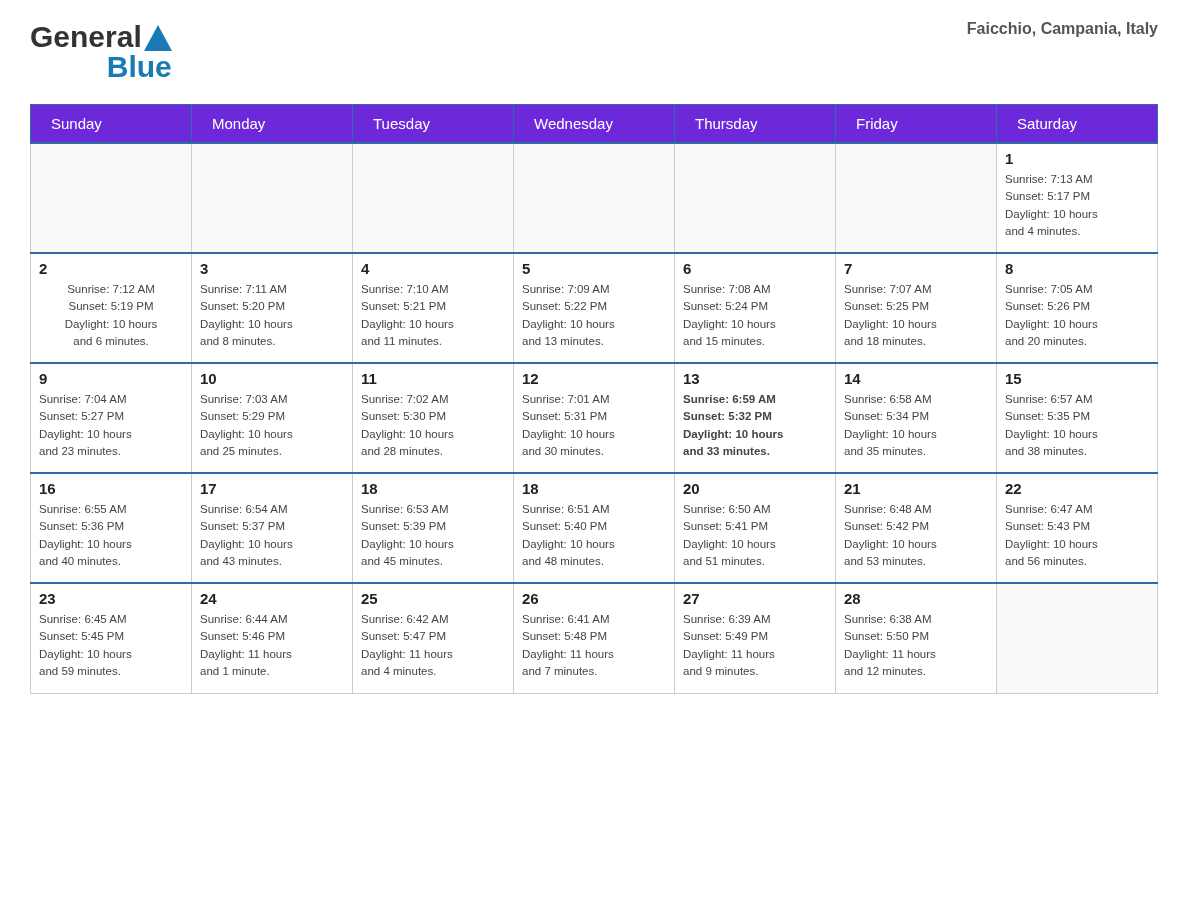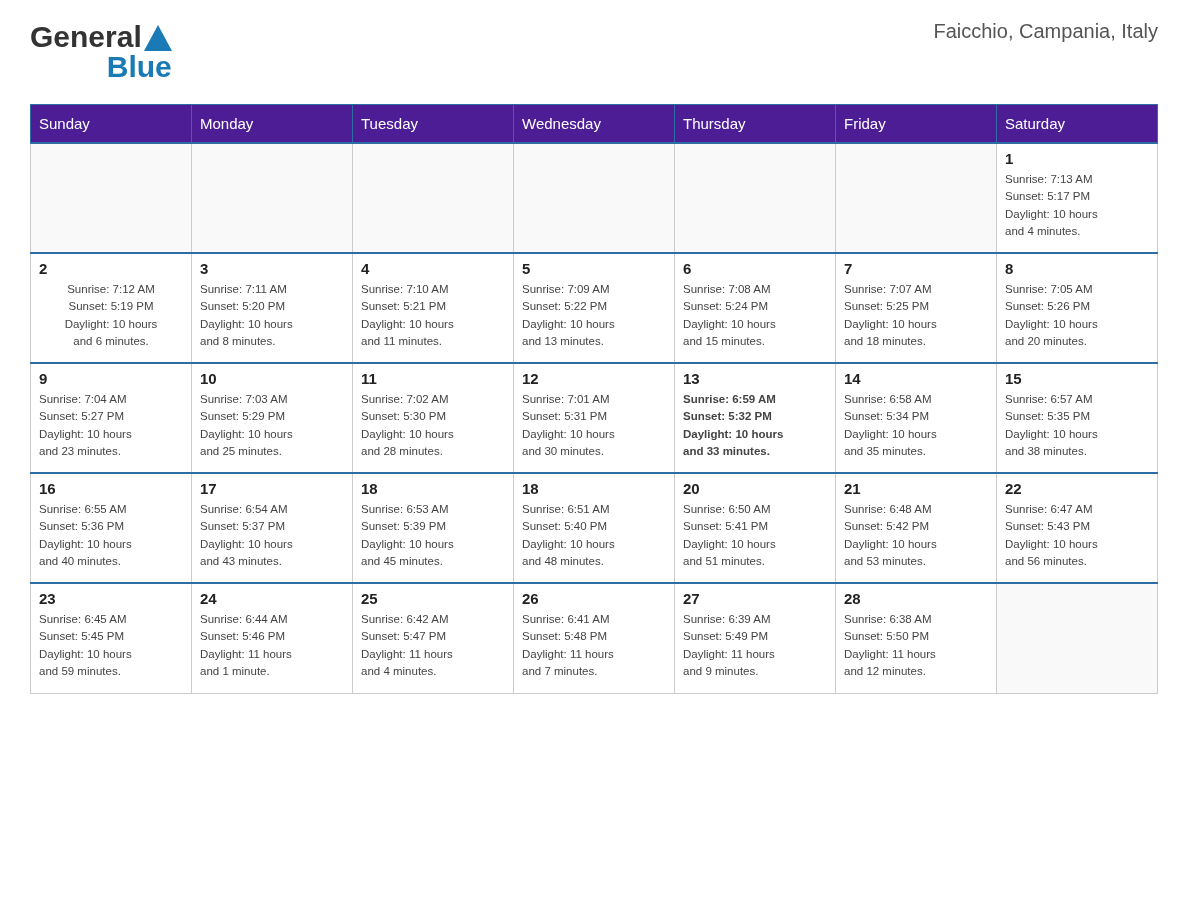--- a/index.html
+++ b/index.html
@@ -18,34 +18,34 @@
     }
     .title-block {
       text-align: right;
     }
     .title-block h1 {
       font-size: 52px;
       font-weight: normal;
       color: #222;
     }
     .title-block h2 {
-      font-size: 20px;
-      font-weight: normal;
+      font-size: 16px;
+      font-weight: bold;
       color: #555;
     }
     .calendar {
       width: 100%;
       border-collapse: collapse;
     }
     .calendar th {
-      background: #4c1d95;
+      background: #6d28d9;
       color: #fff;
       font-size: 15px;
       font-weight: normal;
-      padding: 10px 8px;
+      padding: 10px 20px;
       text-align: left;
       border: 1px solid #2e6da4;
     }
     .calendar td {
       border: 1px solid #ccc;
       vertical-align: top;
       padding: 6px 8px;
       width: 14.28%;
       min-height: 110px;
       height: 110px;

